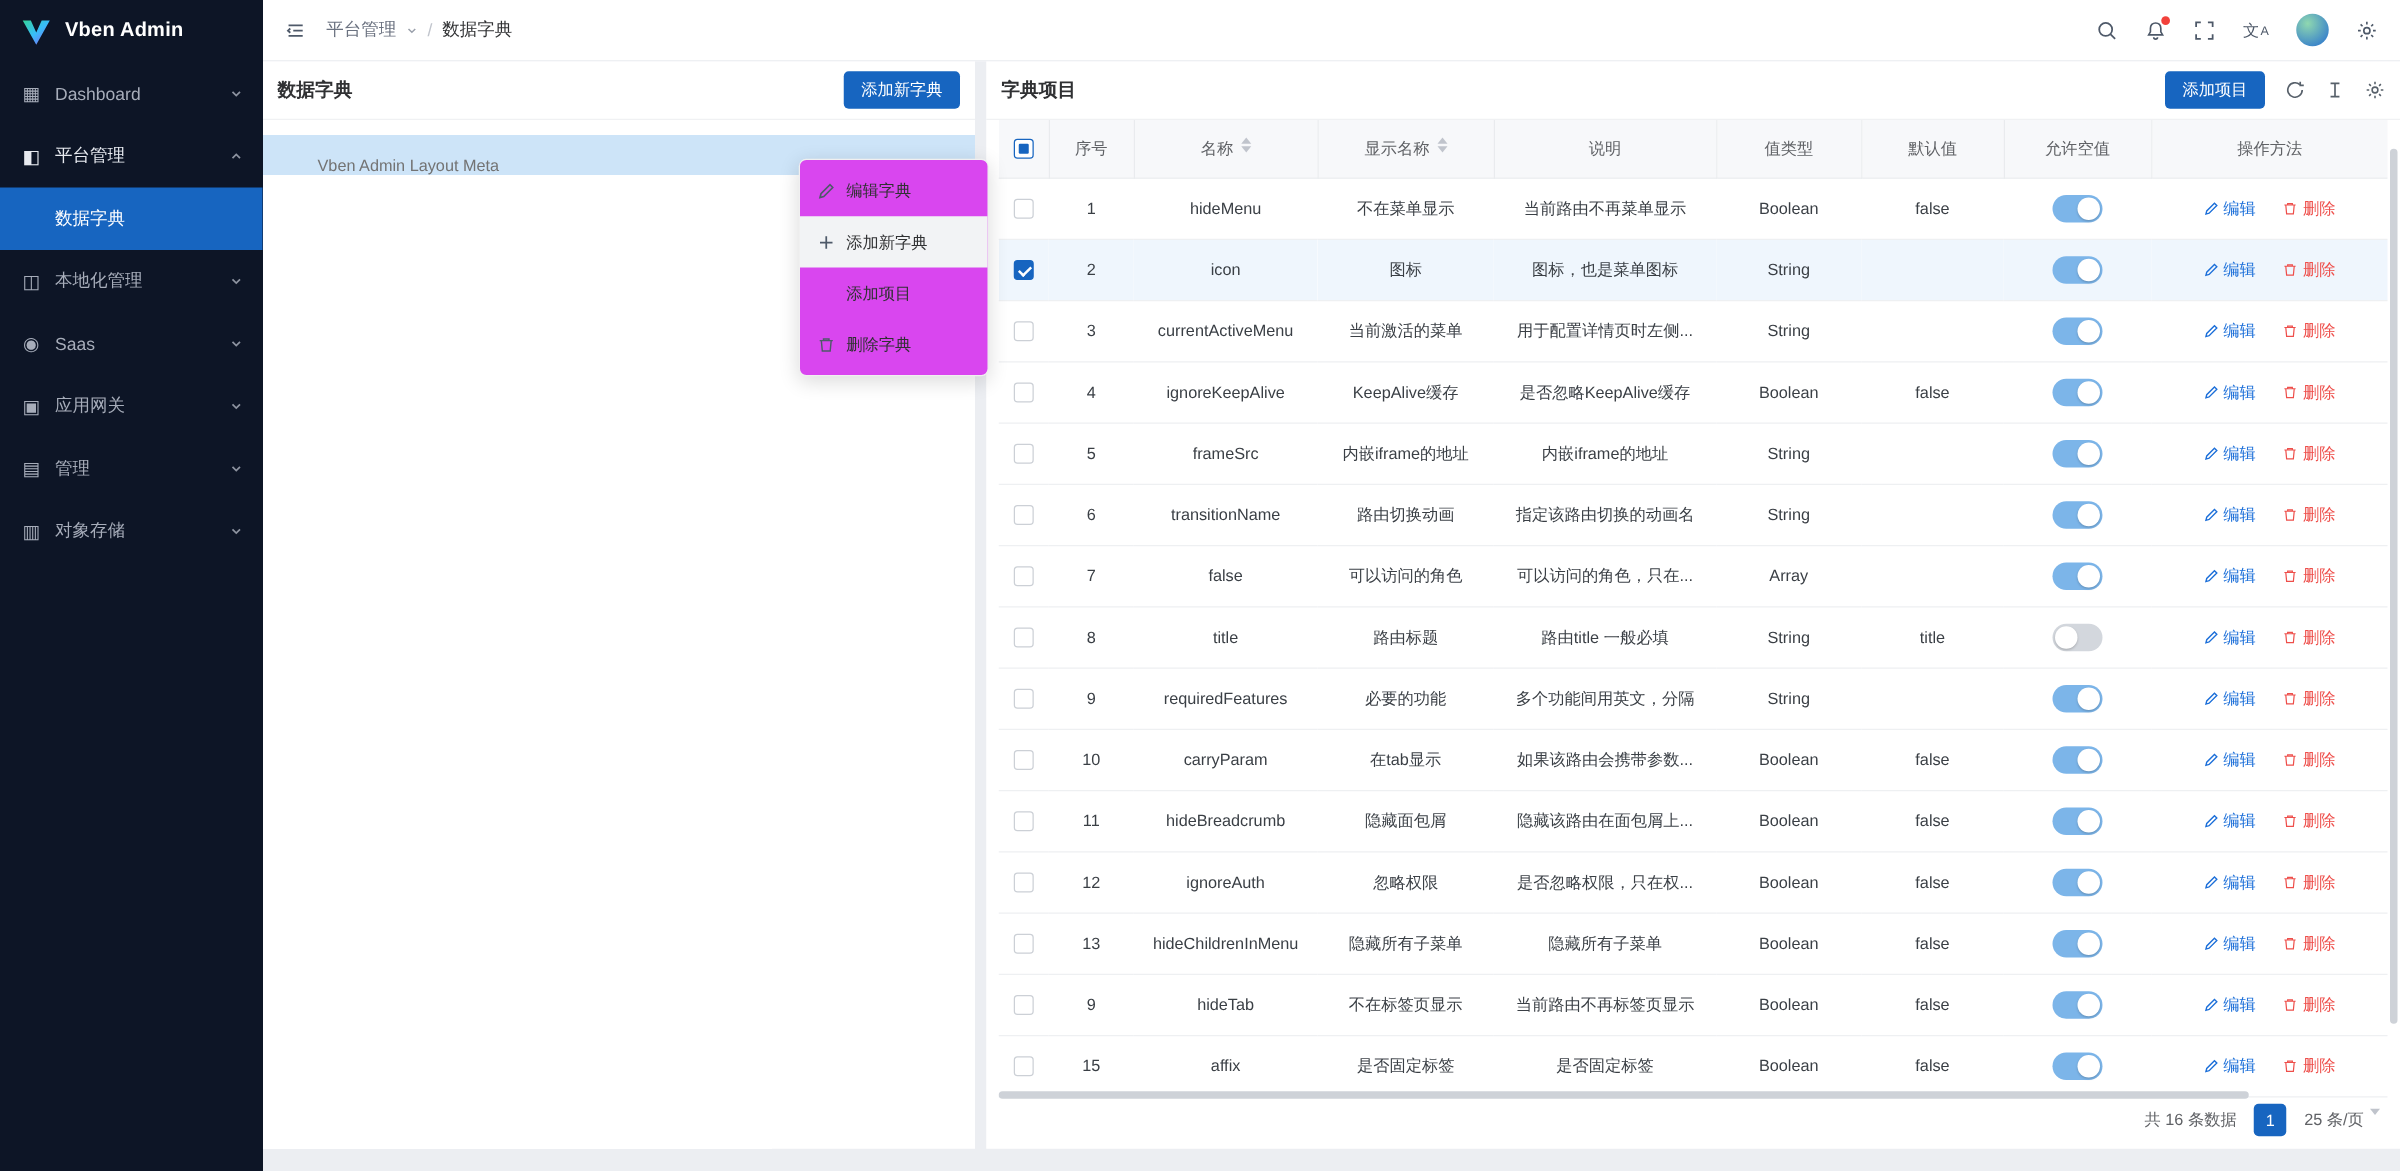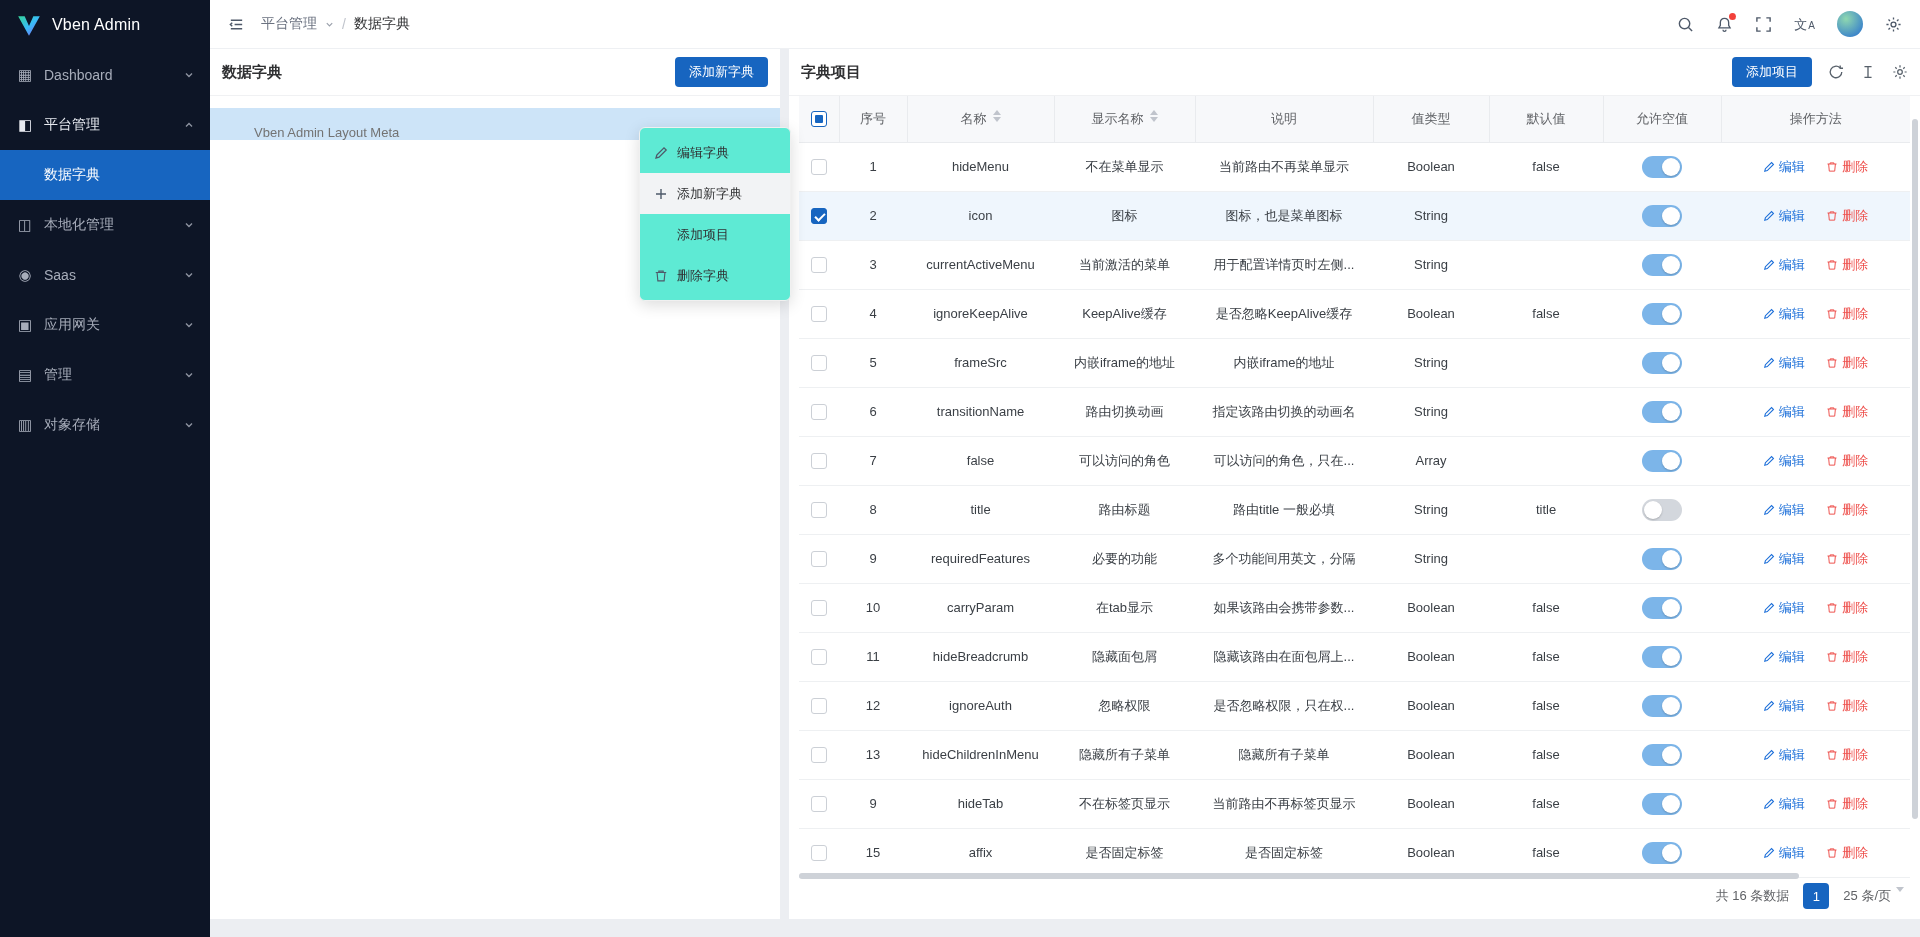--- a/index.html
+++ b/index.html
@@ -8,21 +8,21 @@
     --selected-item:#cde4f8; --content-bg:#eceef2;
   }
   *{box-sizing:border-box;margin:0;padding:0}
   html,body{width:1920px;height:937px;overflow:hidden}
   body{font-family:"Liberation Sans","DejaVu Sans",sans-serif;background:var(--content-bg);color:#303133;font-size:14px}
   svg{display:block}
 
   
   .sidebar{position:fixed;left:0;top:0;width:210px;height:937px;background:var(--sidebar-bg);z-index:6}
   .logo{height:50px;display:flex;align-items:center;gap:10px;padding-left:16px}
-  .logo-text{color:#fff;font-size:16px;font-weight:400;letter-spacing:.2px}
+  .logo-text{color:#fff;font-size:16px;font-weight:700;letter-spacing:.2px}
   .side-item{height:50px;display:flex;align-items:center;padding:0 16px;color:#a7adba;font-size:14px;cursor:pointer}
   .side-item .glyph{width:18px;margin-right:10px;font-size:15px;text-align:center}
   .side-item .chev{margin-left:auto;display:none;color:#8d93a0}
   .side-item.has-chev .chev{display:flex}
   .side-item.open{color:#e7eaf0}
   .side-item.open .chev svg{transform:rotate(180deg)}
   .side-item.sub{padding-left:44px;background:var(--sidebar-sub-bg)}
   .side-item.active{background:var(--primary);color:#fff}
 
   
@@ -48,21 +48,21 @@
   .btn-primary{margin-left:auto;height:30px;padding:0 14px;background:var(--primary);color:#fff;border:none;border-radius:4px;font-size:13px;cursor:pointer;font-family:inherit}
   .tools{display:flex;align-items:center;gap:16px;margin-left:16px;color:#57606a}
   .tools .tico{color:#57606a}
 
   
   .dict-list{padding-top:12px}
   .dict-item{height:32px;display:flex;align-items:flex-end;padding-left:44px;font-size:13px;color:#737373;cursor:pointer;white-space:nowrap}
   .dict-item.selected{background:var(--selected-item)}
 
   
-  .ctx-menu{position:fixed;left:639px;top:127px;width:152px;background:#5eead4;border:1px solid #f0f0f0;border-radius:6px;box-shadow:0 4px 16px rgba(0,0,0,.14);padding:4px 0;z-index:20}
+  .ctx-menu{position:fixed;left:639px;top:127px;width:152px;background:#d946ef;border:1px solid #f0f0f0;border-radius:6px;box-shadow:0 4px 16px rgba(0,0,0,.14);padding:4px 0;z-index:20}
   .menu-item{height:41px;display:flex;align-items:center;gap:9px;padding:0 14px;font-size:13px;color:#303133;cursor:pointer}
   .menu-item.hover{background:#f2f3f5}
   .mi-ico{width:14px;display:flex;color:#4e5969}
   .mi-ico svg{display:none}
   .menu-item.t-edit .svg-edit{display:block}
   .menu-item.t-plus .svg-plus{display:block}
   .menu-item.t-trash .svg-trash{display:block}
 
   
   .tbl-wrap{padding:0 10px}

